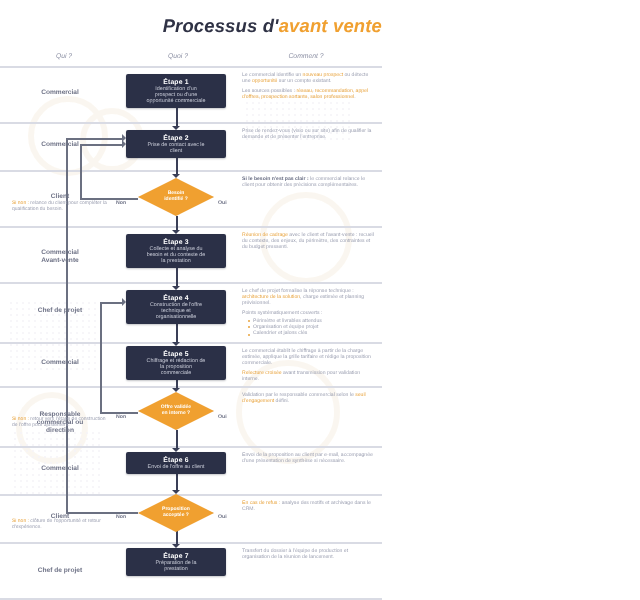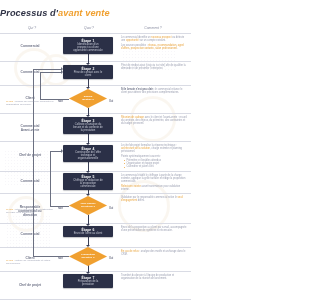--- a/index.html
+++ b/index.html
@@ -24,21 +24,21 @@
     background-image:radial-gradient(#ece9f0 0.6px, transparent 0.7px);
     background-size:3px 3px;
     opacity:.85;
   }
 
   
   .page{position:absolute;inset:0;z-index:2;}
 
   
   .title-wrap{
-    position:absolute;left:0;top:8px;width:191px;text-align:left;
+    position:absolute;left:0;top:8px;width:191px;text-align:right;
   }
   .title{
     font-size:9.2px;font-style:italic;font-weight:bold;
     color:#2f3245;letter-spacing:.1px;white-space:nowrap;
   }
   .title .hl{color:#f0a030;}
 
   
   .col-heads{
     position:absolute;top:26px;left:0;width:191px;height:8px;

